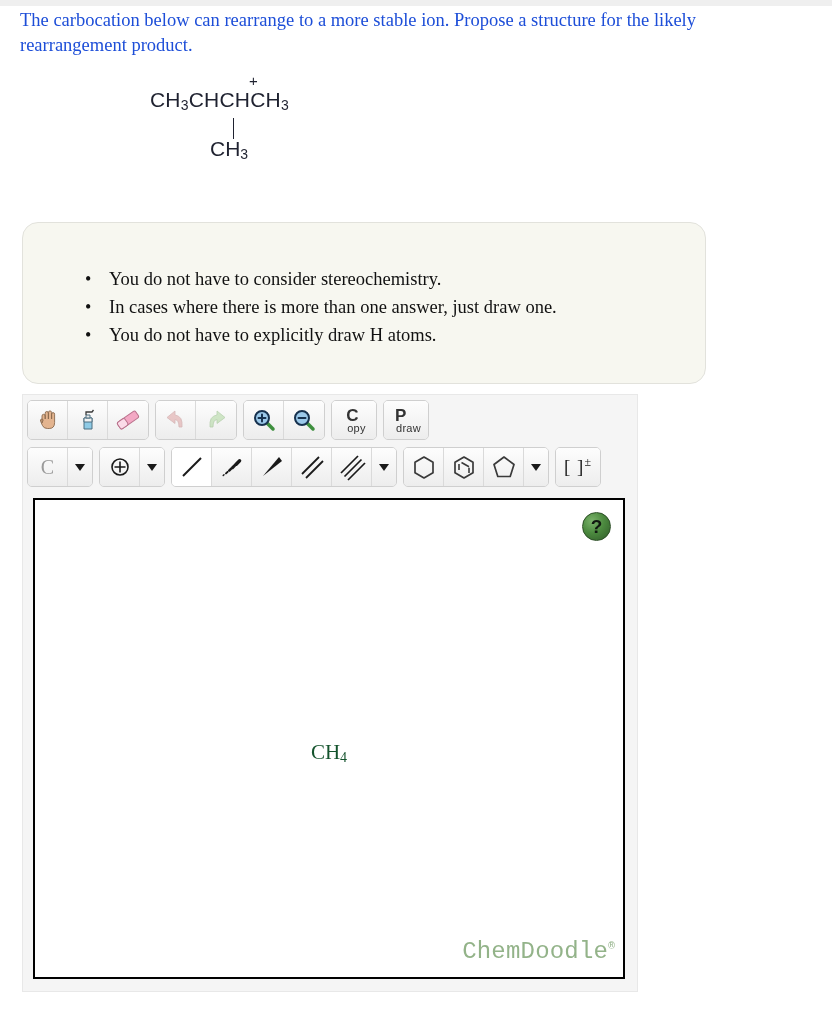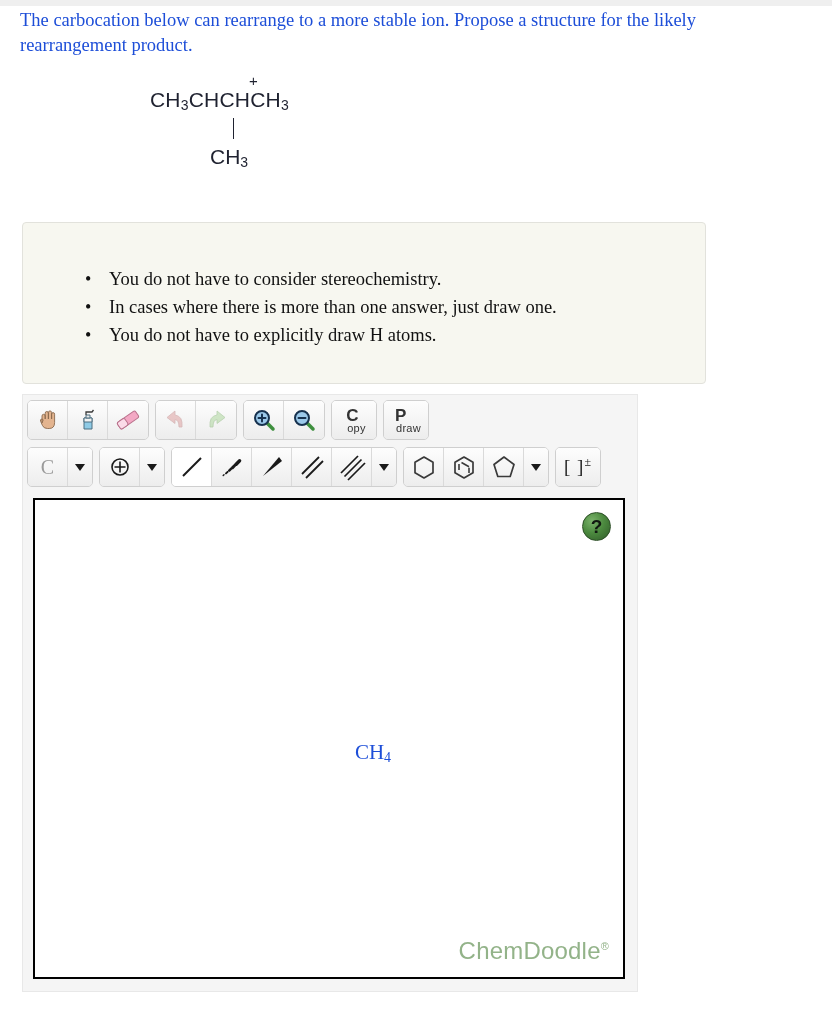--- a/index.html
+++ b/index.html
@@ -59,38 +59,38 @@
     line-height: 1;
   }
   .struct-bond {
     position: absolute;
     left: 83px; top: 30px;
     width: 1px; height: 21px;
     background: #1f2230;
   }
   .struct-lower {
     position: absolute;
-    left: 60px; top: 57px;
+    left: 60px; top: 49px;
     font-size: 21px;
     white-space: nowrap;
   }
   .struct-lower sub {
     font-size: 14px;
     vertical-align: -3px;
   }
 
   
   .instructions {
     position: absolute;
     left: 22px; top: 222px;
     width: 684px;
     height: 162px;
     background: #f7f7f0;
     border: 1px solid #e2e2dc;
-    border-radius: 4px;
+    border-radius: 16px;
     box-sizing: border-box;
   }
   .instructions ul {
     margin: 0;
     padding: 0;
     list-style: none;
     position: absolute;
     left: 58px; top: 42px;
   }
   .instructions li {
@@ -222,29 +222,28 @@
     font-weight: 700;
     box-sizing: border-box;
   }
   .molecule-label {
     position: absolute;
     left: 50%;
     top: 240px;
     transform: translateX(-50%);
     font-family: "Liberation Serif", serif;
     font-size: 21px;
-    color: #1d4ed8;
-    margin-left: 44px;
+    color: #14532d;
   }
   .molecule-label sub { font-size: 14px; vertical-align: -3px; }
 
   .watermark {
     position: absolute;
-    right: 14px; bottom: 12px;
-    font-family: Liberation Sans, sans-serif;
+    right: 8px; bottom: 12px;
+    font-family: Liberation Mono, monospace;
     font-size: 24px;
     color: #93b389;
     letter-spacing: .2px;
   }
   .watermark sup { font-size: 11px; vertical-align: super; }
 </style>
 </head>
 <body>
 
 <div class="top-strip"></div>

